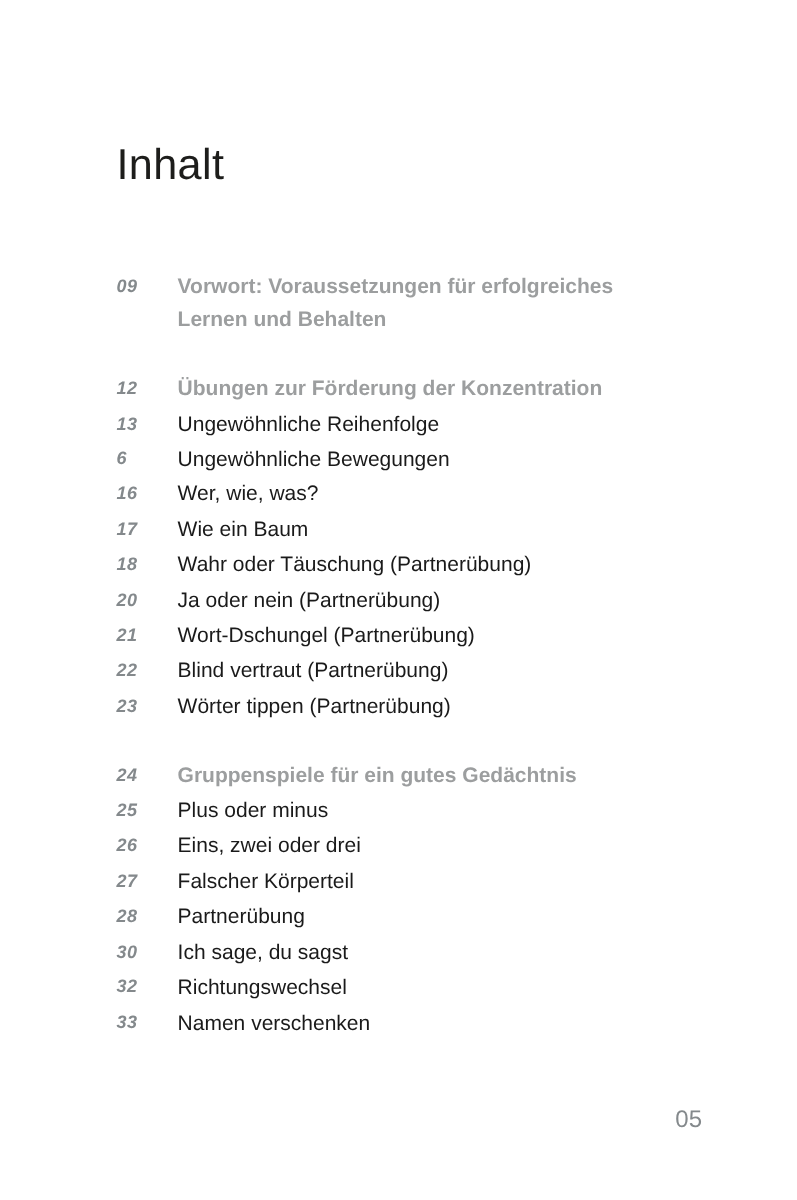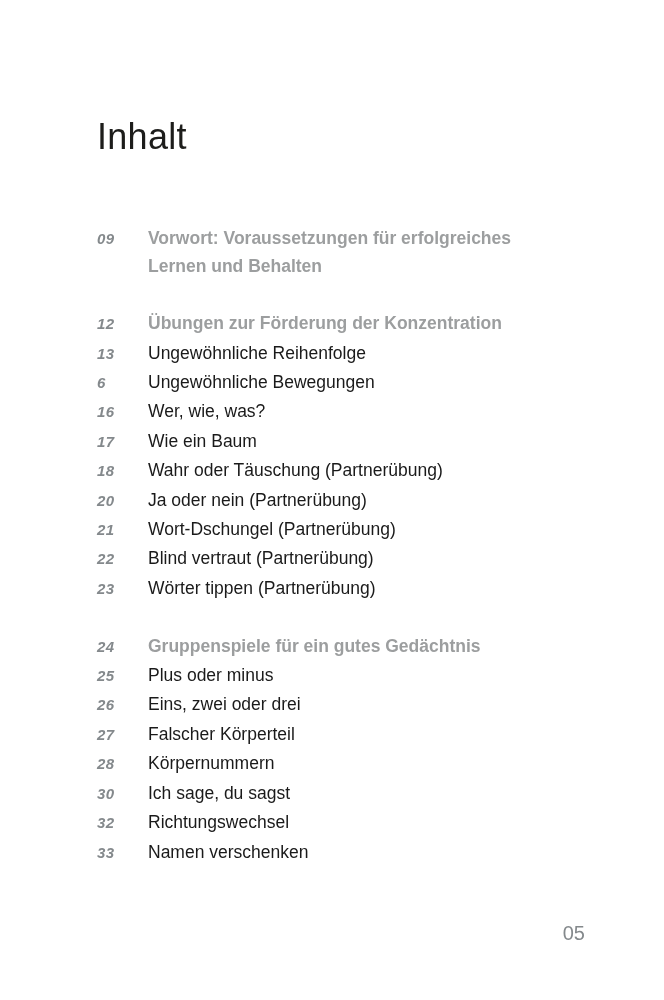--- a/index.html
+++ b/index.html
@@ -147,21 +147,21 @@
     <span class="label">Eins, zwei oder drei</span>
   </div>
 
   <div class="row entry">
     <span class="num">27</span>
     <span class="label">Falscher Körperteil</span>
   </div>
 
   <div class="row entry">
     <span class="num">28</span>
-    <span class="label">Körpernummern</span>
+    <span class="label">Partnerübung</span>
   </div>
 
   <div class="row entry">
     <span class="num">30</span>
     <span class="label">Ich sage, du sagst</span>
   </div>
 
   <div class="row entry">
     <span class="num">32</span>
     <span class="label">Richtungswechsel</span>

